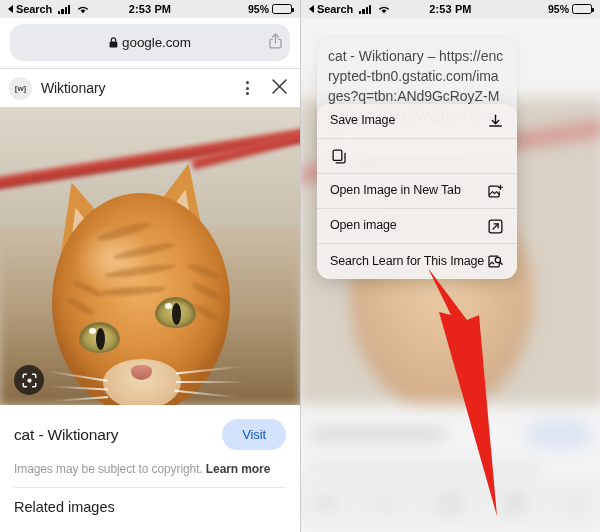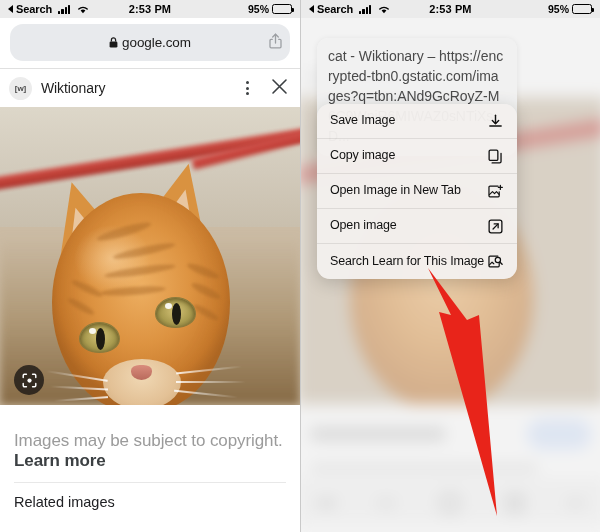--- a/index.html
+++ b/index.html
@@ -184,21 +184,21 @@
 
   
   .caption { padding: 14px 14px 0 14px; background: #fff; }
   .cap-row { display: flex; align-items: center; }
   .cap-title { font-size: 15.5px; color: #202124; letter-spacing: -0.15px; }
   .visit-btn {
     margin-left: auto; background: #d3e3fd; color: #0b57d0;
     font-size: 13px; padding: 8px 20px; border-radius: 18px;
     border: none; letter-spacing: -0.1px;
   }
-  .cap-copy { margin-top: 12px; font-size: 17px; color: #9b9b9b; letter-spacing: -0.1px; }
+  .cap-copy { margin-top: 12px; font-size: 12px; color: #9b9b9b; letter-spacing: -0.1px; }
   .cap-copy b { color: #3c4043; font-weight: bold; }
   .cap-rule { margin-top: 11px; height: 1px; background: #e8e8e8; }
   .related { margin-top: 11px; padding: 0 14px; font-size: 14.5px; color: #202124; }
 
   
   .toolbar {
     position: absolute; left: 0; bottom: 0; width: 300px; height: 42px;
     background: #f7f7f7; border-top: 1px solid #dcdcdc;
     display: flex; align-items: center; justify-content: space-around; padding: 0 8px;
   }
@@ -363,20 +363,24 @@
           <path d="M2.6 6.4 V4 a1.4 1.4 0 0 1 1.4-1.4 h2.4" stroke="#fff" stroke-width="1.7" fill="none" stroke-linecap="round"></path>
           <path d="M13.6 2.6 h2.4 A1.4 1.4 0 0 1 17.4 4 v2.4" stroke="#fff" stroke-width="1.7" fill="none" stroke-linecap="round"></path>
           <path d="M17.4 13.6 V16 a1.4 1.4 0 0 1-1.4 1.4 h-2.4" stroke="#fff" stroke-width="1.7" fill="none" stroke-linecap="round"></path>
           <path d="M6.4 17.4 H4 A1.4 1.4 0 0 1 2.6 16 v-2.4" stroke="#fff" stroke-width="1.7" fill="none" stroke-linecap="round"></path>
           <circle cx="10" cy="10" r="2.5" fill="#fff"></circle>
         </svg>
       </div>
     </div>
 
     <div class="caption">
+      <div class="cap-row">
+        <span class="cap-title">cat - Wiktionary</span>
+        <button class="visit-btn">Visit</button>
+      </div>
       <div class="cap-copy">
         <span>Images may be subject to copyright.</span>
         <b>Learn more</b>
       </div>
       <div class="cap-rule"></div>
     </div>
     <div class="related">Related images</div>
 
   </div>
 
@@ -448,21 +452,20 @@
         <span class="ctx-icon">
           <svg width="15" height="15" viewBox="0 0 16 16">
               <path d="M8 1.2 V10" stroke="#111" stroke-width="1.5" stroke-linecap="round"></path>
               <path d="M4.6 7 L8 10.4 L11.4 7" stroke="#111" stroke-width="1.5" fill="none" stroke-linecap="round" stroke-linejoin="round"></path>
               <path d="M2 12.9 H14" stroke="#111" stroke-width="1.6" stroke-linecap="round"></path>
             </svg>
         </span>
       </div>
 
       <div class="ctx-item">
-        <span class="ctx-label">Copy image</span>
         <span class="ctx-icon">
           <svg width="15" height="15" viewBox="0 0 16 16">
               <rect x="1.2" y="1.2" width="9.3" height="11" rx="1.4" stroke="#111" stroke-width="1.4" fill="none"></rect>
               <path d="M4.4 14.8 h8 a1.5 1.5 0 0 0 1.5-1.5 V4.6" stroke="#111" stroke-width="1.4" fill="none" stroke-linecap="round"></path>
             </svg>
         </span>
       </div>
 
       <div class="ctx-item">
         <span class="ctx-label">Open Image in New Tab</span>

